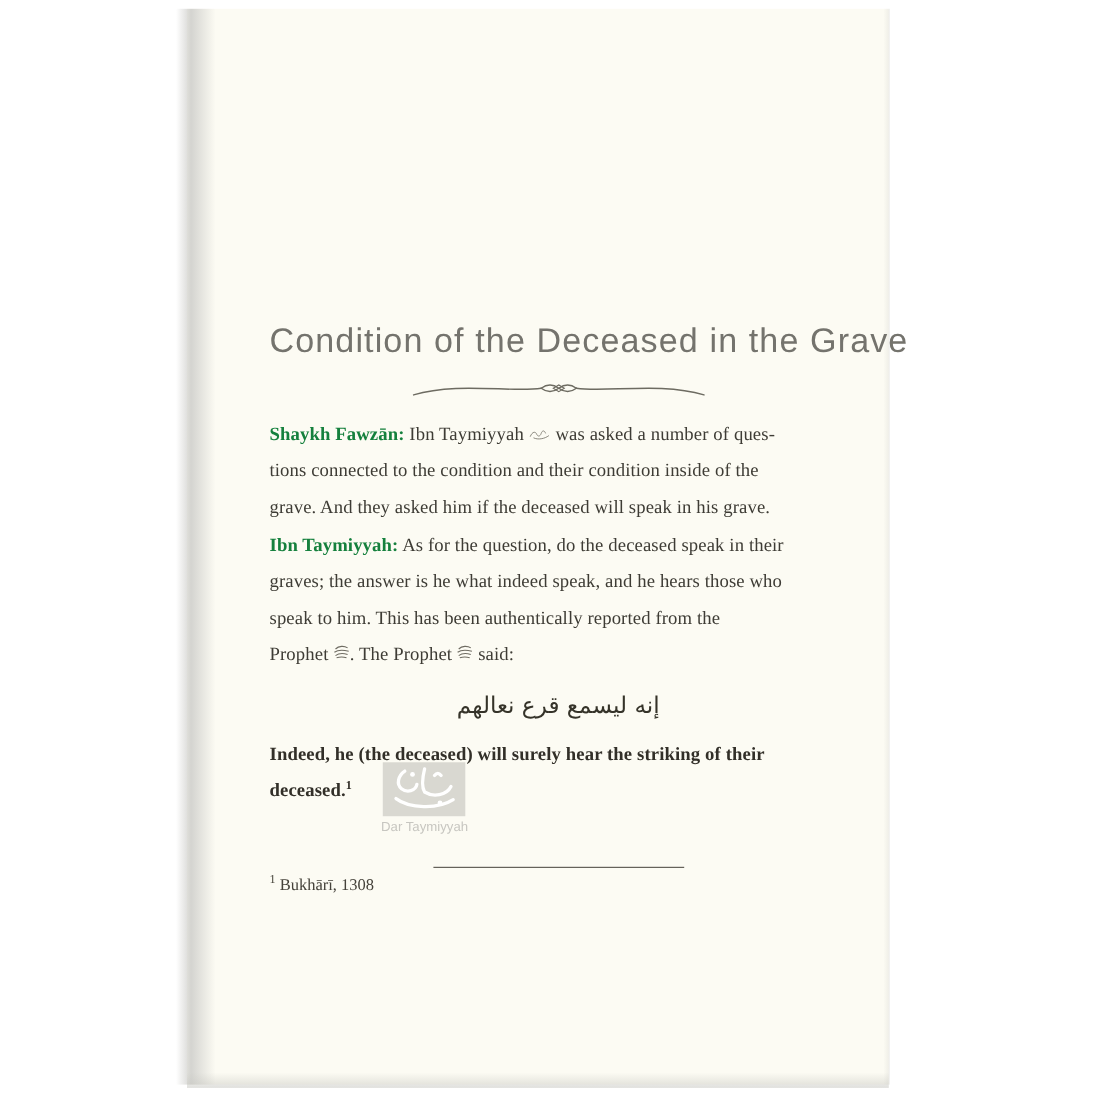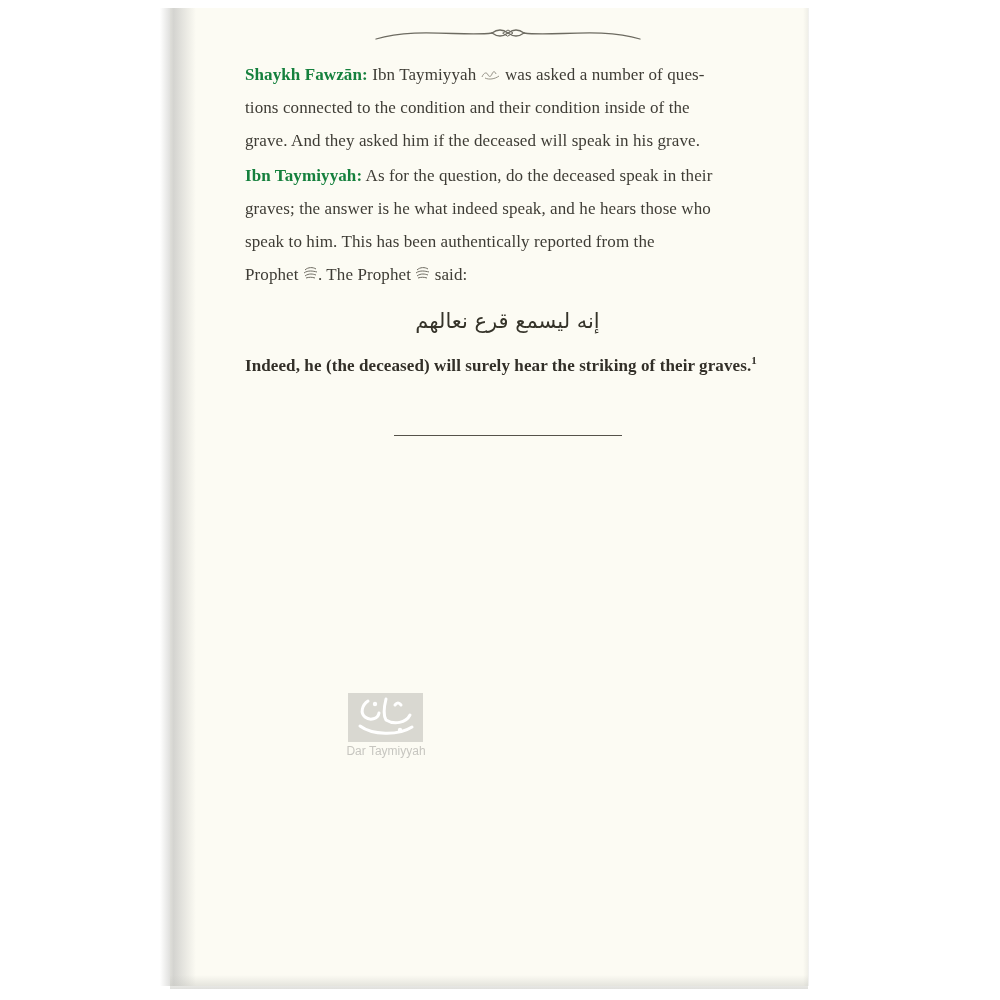--- a/index.html
+++ b/index.html
@@ -64,20 +64,21 @@
         <path d="M47 12 q3 -4 6 0"></path>
       </g>
       <circle cx="27" cy="11" r="2.2" fill="#ffffff"></circle>
       <circle cx="52" cy="37" r="2.2" fill="#ffffff"></circle>
     </svg>
   </div>
   <div class="wm wm-caption">Dar Taymiyyah</div>
 
   <div class="content">
 
+    <h1 class="title">Condition of the Deceased in the Grave</h1>
 
     <svg class="divider" viewBox="0 0 270 22">
       <g fill="none" stroke="#6d6b61" stroke-width="1.3" stroke-linecap="round">
         <path d="M3 16 C 42 4 92 14 119 10"></path>
         <path d="M267 16 C 228 4 178 14 151 10"></path>
         <path d="M119 10 q8 -6 16 0 q8 6 16 0"></path>
         <path d="M119 10 q8 6 16 0 q8 -6 16 0"></path>
         <path d="M130 10 l5 -3 l5 3 l-5 3 z" stroke-width="1"></path>
       </g>
     </svg>
@@ -108,20 +109,21 @@
                 <path d="M2 10 C6 7 10 8 13 9"></path>
                 <path d="M3 12 C6 11 9 11 12 12"></path>
               </g>
             </svg></span><span> said:</span></span>
     </p>
 
     <p class="para arabic">إنه ليسمع قرع نعالهم</p>
 
     <p class="para p3">
       <span class="ln">Indeed, he (the deceased) will surely hear the striking of their</span>
-      <span class="ln last"><span>graves.</span><sup>1</sup></span>
+      <span class="ln last"><span>deceased.</span><sup>1</sup></span>
     </p>
 
 
     <hr class="footnote-rule">
+    <div class="footnote"><sup>1</sup><span> Bukhārī, 1308</span></div>
 
   </div>
 </div>
 
 </body></html>

